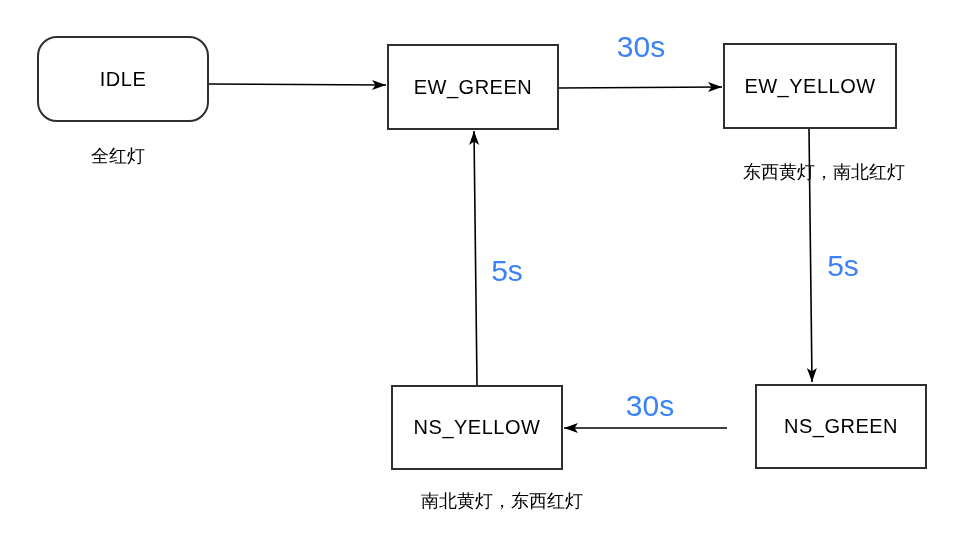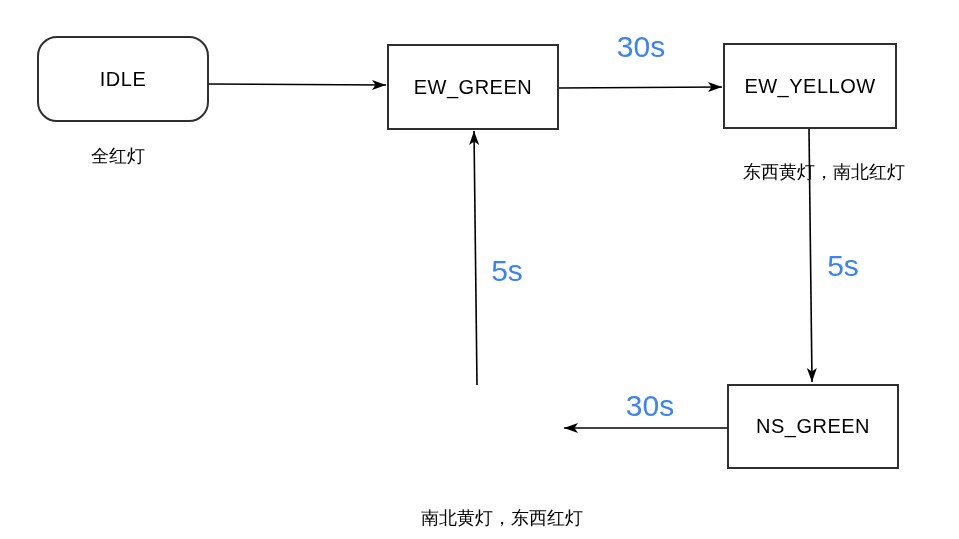--- a/index.html
+++ b/index.html
@@ -77,26 +77,29 @@
 
   <div class="node" style="left: 37px; top: 36px; width: 172px; height: 86px; border-radius: 20px;">
     <span class="node-label">IDLE</span>
   </div>
   <div class="node" style="left: 387px; top: 44px; width: 172px; height: 86px;">
     <span class="node-label">EW_GREEN</span>
   </div>
   <div class="node" style="left: 723px; top: 43px; width: 174px; height: 86px;">
     <span class="node-label">EW_YELLOW</span>
   </div>
-  <div class="node" style="left: 727px; top: 384px; width: 172px; height: 85px; align-items: center;">
+  <div class="node" style="left: 755px; top: 384px; width: 172px; height: 85px; align-items: center;">
     <span class="node-label">NS_GREEN</span>
+  </div>
+  <div class="node" style="left: 391px; top: 385px; width: 172px; height: 85px;">
+    <span class="node-label">NS_YELLOW</span>
   </div>
 
   <div class="caption" style="left: 118px; top: 156px;">全红灯</div>
   <div class="caption" style="left: 824px; top: 172px;">东西黄灯，南北红灯</div>
-  <div class="caption" style="left: 502px; top: 518px;">南北黄灯，东西红灯</div>
+  <div class="caption" style="left: 502px; top: 501px;">南北黄灯，东西红灯</div>
 
   <div class="edge-label" style="left: 641px; top: 47px;">30s</div>
   <div class="edge-label" style="left: 843px; top: 266px;">5s</div>
   <div class="edge-label" style="left: 650px; top: 406px;">30s</div>
   <div class="edge-label" style="left: 507px; top: 271px;">5s</div>
 
 </div>
 
 </body></html>

